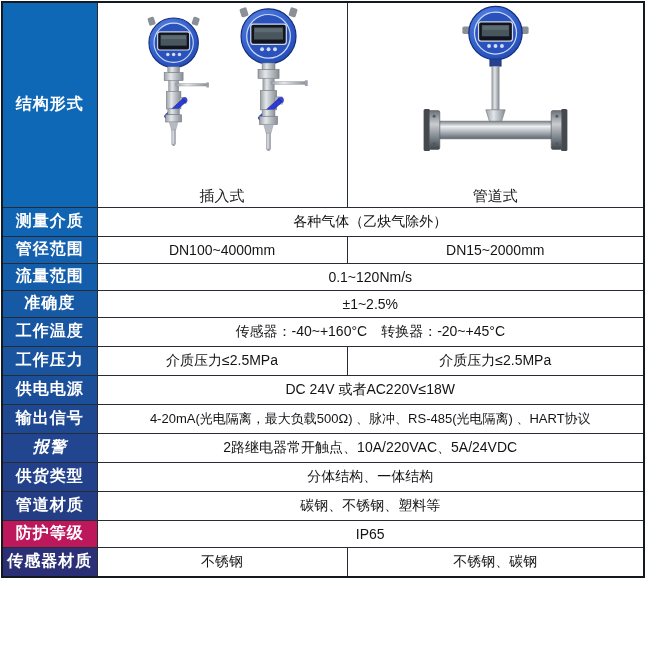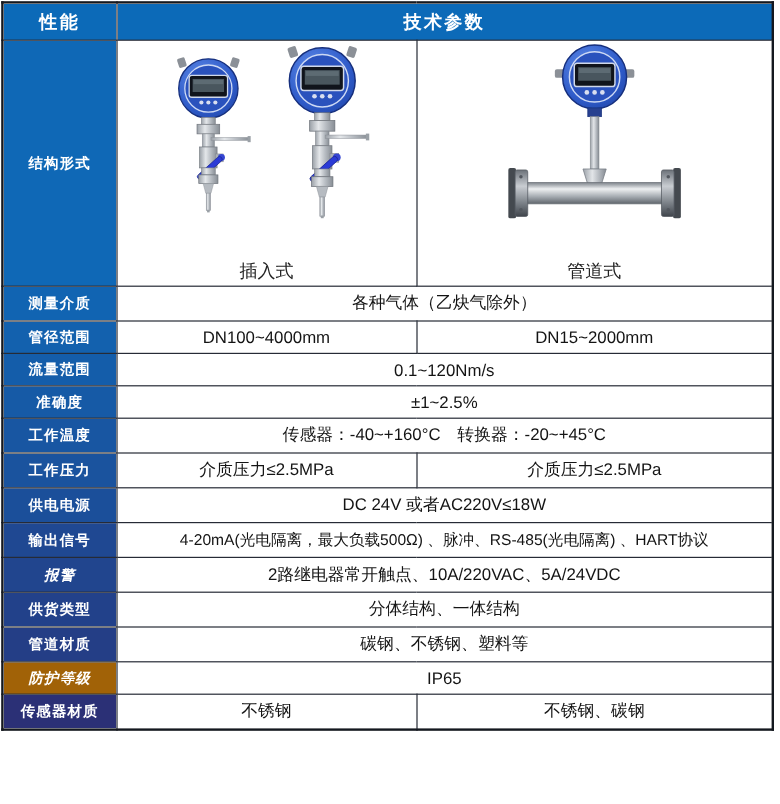--- a/index.html
+++ b/index.html
@@ -7,53 +7,49 @@
        font-family:"Liberation Sans","DejaVu Sans",sans-serif;}
   .spec-table{
     width:642px;margin:1px 0 0 1px;
     border-collapse:collapse;table-layout:fixed;
     border:2px solid #14181f;background:#fff;
   }
   .spec-table td,.spec-table th{
     border:1px solid #262b36;padding:5px 3px;text-align:center;
     vertical-align:middle;overflow:hidden;
   }
-  th.lbl{color:#ffffff;font-weight:bold;font-size:12px;letter-spacing:1px;padding:0 2px;}
+  th.lbl{color:#ffffff;font-weight:bold;font-size:16px;letter-spacing:1px;padding:0 2px;}
   tr.hdr th{height:30px;font-size:15px;letter-spacing:2px;}
   tr.spec{height:26px;}
   td.val{font-size:14px;color:#141414;white-space:nowrap;}
   td.val.tight{font-size:13px;}
   tr.structure{height:205px;}
   td.figcell{vertical-align:bottom;background:#fff;padding:0;}
   .fig{display:flex;flex-direction:column;align-items:center;justify-content:flex-end;height:203px;gap:35px;}
   .caption{font-size:15px;color:#222;padding:1px 0 3px 0;line-height:17px;}
   
   .l-hdr{background:#0C6AB8;}
   .l0{background:#0F68B6;} .l1{background:#1164B2;} .l2{background:#1361AE;margin-left:44px;}
   .l3{background:#145DAA;} .l4{background:#165AA6;} .l5{background:#1856A2;}
   .l6{background:#1A539E;} .l7{background:#1B4F9A;} .l8{background:#1D4C96;}
   .l9{background:#1F4892;} .l10{background:#21458E;font-style:italic;} .l11{background:#22418A;}
   .l12{background:#243E86;} .l13{background:#263A82;} .l14{background:#28377E;}
-  .l15{background:#a16207;font-style:italic;} .l16{background:#2B3076;}
+  .l15{background:#be185d;} .l16{background:#2B3076;}
 </style>
 </head>
 <body>
 
 <table class="spec-table">
   <colgroup>
       <col style="width:95px">
       <col style="width:250px">
       <col style="width:297px">
     </colgroup>
 
   <tbody>
-      <tr class="hdr">
-    <th class="lbl l-hdr">性能</th>
-    <th class="lbl l-hdr" colspan="2">技术参数</th>
-  </tr>
 
   <tr class="structure">
     <th class="lbl l0">结构形式</th>
     <td class="figcell">
       <div class="fig">
         <svg width="235" height="180" viewBox="0 0 240 182">
           <defs>
             <linearGradient id="g1-metal" x1="0" y1="0" x2="1" y2="0">
               <stop offset="0" stop-color="#9ba1a8"></stop>
                   <stop offset="0.35" stop-color="#e4e7ea"></stop>

